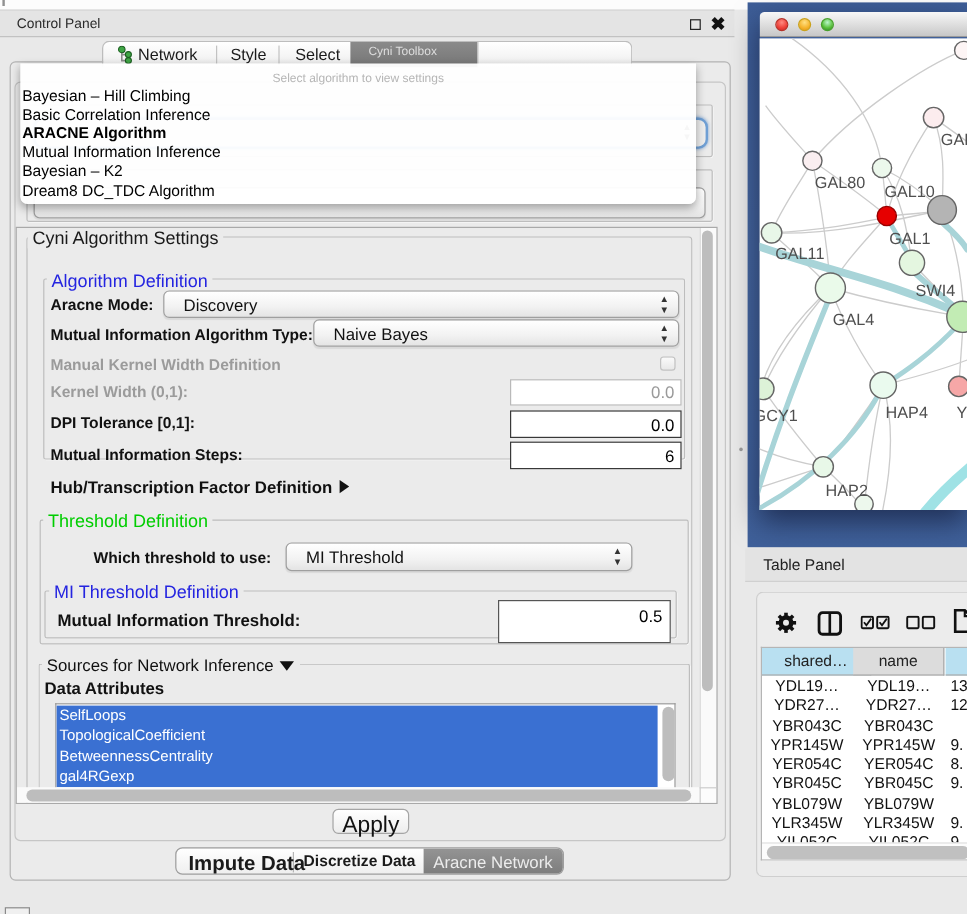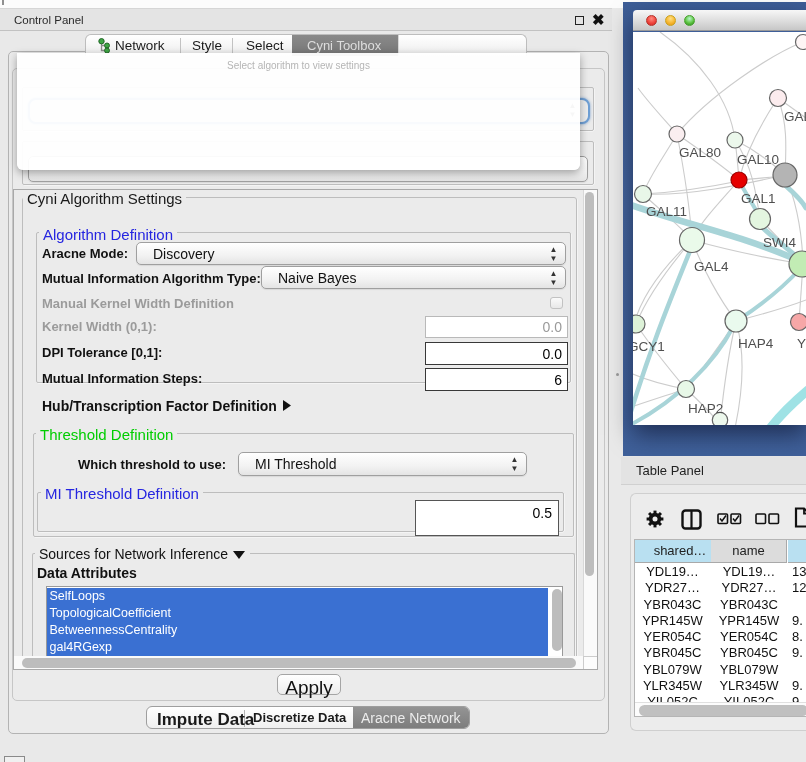--- a/index.html
+++ b/index.html
@@ -39,21 +39,21 @@
   <div class="abs" style="left:312px;top:0px;width:1px;height:22px;background:#d8d8d8;"></div>
   <svg class="abs" style="left:12px;top:3px;" width="14" height="16" viewBox="0 0 14 16">
     <path d="M3.5 5 L3.5 12.5 L6.5 12.5 M3.5 7.5 L6.5 7.5" stroke="#8a8a8a" stroke-width="1.3" fill="none"></path>
     <circle cx="3.5" cy="3.2" r="2.7" fill="#3fa545" stroke="#1b5e20" stroke-width="0.9"></circle>
     <circle cx="9" cy="7.5" r="2.5" fill="#3fa545" stroke="#1b5e20" stroke-width="0.9"></circle>
     <circle cx="9" cy="12.5" r="2.5" fill="#3fa545" stroke="#1b5e20" stroke-width="0.9"></circle>
   </svg>
   <div class="abs" style="left:29px;top:3px;font-size:13.5px;color:#1a1a1a;">Network</div>
   <div class="abs" style="left:106px;top:3px;font-size:13.5px;color:#1a1a1a;">Style</div>
   <div class="abs" style="left:160px;top:3px;font-size:13.5px;color:#1a1a1a;">Select</div>
-  <div class="abs" style="left:221px;top:3px;font-size:13px;color:#dedede;">Cyni Toolbox</div>
+  <div class="abs" style="left:221px;top:3px;font-size:10px;color:#dedede;">Cyni Toolbox</div>
   <div class="abs" style="left:326px;top:3px;font-size:19px;color:#1a1a1a;margin-top:40px;">jActiveMNodules</div>
 </div>
 
 <div class="groupbox" style="left:22px;top:87px;width:572px;height:44px;"></div>
 <div class="abs" style="left:28px;top:98px;width:562px;height:26px;border:2.5px solid #6f9fd4;border-radius:8px;background:#ededed;box-shadow:0 0 3px rgba(90,140,200,0.8);">
   <span class="abs" style="right:11px;top:1px;width:9px;font-size:8px;color:#555;line-height:9px;text-align:center;">▲<br>▼</span>
 </div>
 <div class="groupbox" style="left:22px;top:141px;width:572px;height:44px;"></div>
 <div class="combo" style="left:28px;top:156px;width:560px;height:26px;"></div>
 
@@ -91,20 +91,21 @@
 
   <div class="groupbox" style="left:19px;top:243px;width:541px;height:104px;"></div>
   <div class="gtitle" style="left:22px;top:236px;color:#00cd00;">Threshold Definition</div>
   <div class="lbl abs" style="left:64px;top:267px;">Which threshold to use:</div>
   <div class="combo" style="left:224px;top:262px;width:289px;height:24px;">
     <span class="txt">MI Threshold</span>
       <span class="arr">▲<br>▼</span>
   </div>
   <div class="groupbox" style="left:23px;top:302px;width:527px;height:40px;"></div>
   <div class="gtitle" style="left:27px;top:295px;color:#2525e0;">MI Threshold Definition</div>
+  <div class="lbl abs" style="left:34px;top:319px;font-size:14px;">Mutual Information Threshold:</div>
   <div class="field" style="left:401px;top:310px;width:144px;height:36px;border:1.5px solid #555;padding:4px 6px 0 0;">0.5</div>
 
   <div class="groupbox" style="left:18px;top:363px;width:543px;height:130px;border-bottom:none;"></div>
   <div class="gtitle" style="left:21px;top:356px;color:#111;font-size:14px;">Sources for Network Inference <svg width="14" height="10" style="vertical-align:-1px;">
         <path d="M1 1 L13 1 L7 9 Z" fill="#111"></path>
       </svg></div>
   <div class="lbl abs" style="left:23px;top:375px;font-size:14px;">Data Attributes</div>
 
   <div class="abs" style="left:32px;top:396px;width:517px;height:71px;background:#fff;border:1px solid #999;border-bottom:none;overflow:hidden;">
     <div class="abs" style="left:0;top:1px;width:501px;height:68px;background:#3a70d2;"></div>
@@ -128,20 +129,28 @@
 <div class="abs" style="left:146px;top:706px;width:324px;height:23px;background:linear-gradient(#ffffff,#efefef);border:1px solid #9e9e9e;border-radius:6px;overflow:hidden;">
   <div class="abs" style="left:206px;top:0;width:118px;height:23px;background:linear-gradient(#949494,#7b7b7b);"></div>
   <div class="abs" style="left:97px;top:3px;width:1px;height:17px;background:#b5b5b5;"></div>
   <div class="abs" style="left:10px;top:3px;font-size:17px;font-weight:bold;color:#1a1a1a;">Impute Data</div>
   <div class="abs" style="left:106px;top:3px;font-size:13px;font-weight:bold;color:#1a1a1a;">Discretize Data</div>
   <div class="abs" style="left:214px;top:2.5px;font-size:14px;color:#ececec;">Aracne Network</div>
 </div>
 
 <div class="abs" style="left:17px;top:53px;width:563px;height:117px;background:rgba(255,255,255,0.95);border-radius:0 0 6px 6px;box-shadow:0 3px 8px rgba(0,0,0,0.35);">
   <div class="abs" style="left:0;top:7px;width:563px;text-align:center;font-size:10px;color:#b5b5b5;">Select algorithm to view settings</div>
+  <div class="abs" style="left:1.5px;top:19px;font-size:13px;color:#000;line-height:15.7px;">
+    Bayesian – Hill Climbing<br>
+    Basic Correlation Inference<br>
+    <b>ARACNE Algorithm</b><br>
+    Mutual Information Inference<br>
+    Bayesian – K2<br>
+    Dream8 DC_TDC Algorithm
+  </div>
 </div>
 
 <div class="abs" style="left:4px;top:756px;width:21px;height:10px;border:1.5px solid #8a8a8a;background:#f0f0f0;"></div>
 
 <div class="abs" style="left:616px;top:373px;width:3px;height:3px;background:#9a9a9a;border-radius:50%;"></div>
 
 <div class="abs" style="left:623px;top:2px;width:183px;height:454px;background:linear-gradient(180deg,#3d5d97 0%,#44659e 45%,#3f609a 100%);"></div>
 
 <div class="abs" style="left:633px;top:10px;width:173px;height:415px;box-shadow:0 10px 22px rgba(0,0,20,0.5);">
   <div class="abs" style="left:0;top:0;width:173px;height:21px;background:linear-gradient(#f7f7f7,#d6d6d6 70%,#c7c7c7);border-bottom:1px solid #9a9a9a;border-radius:4px 0 0 0;">

